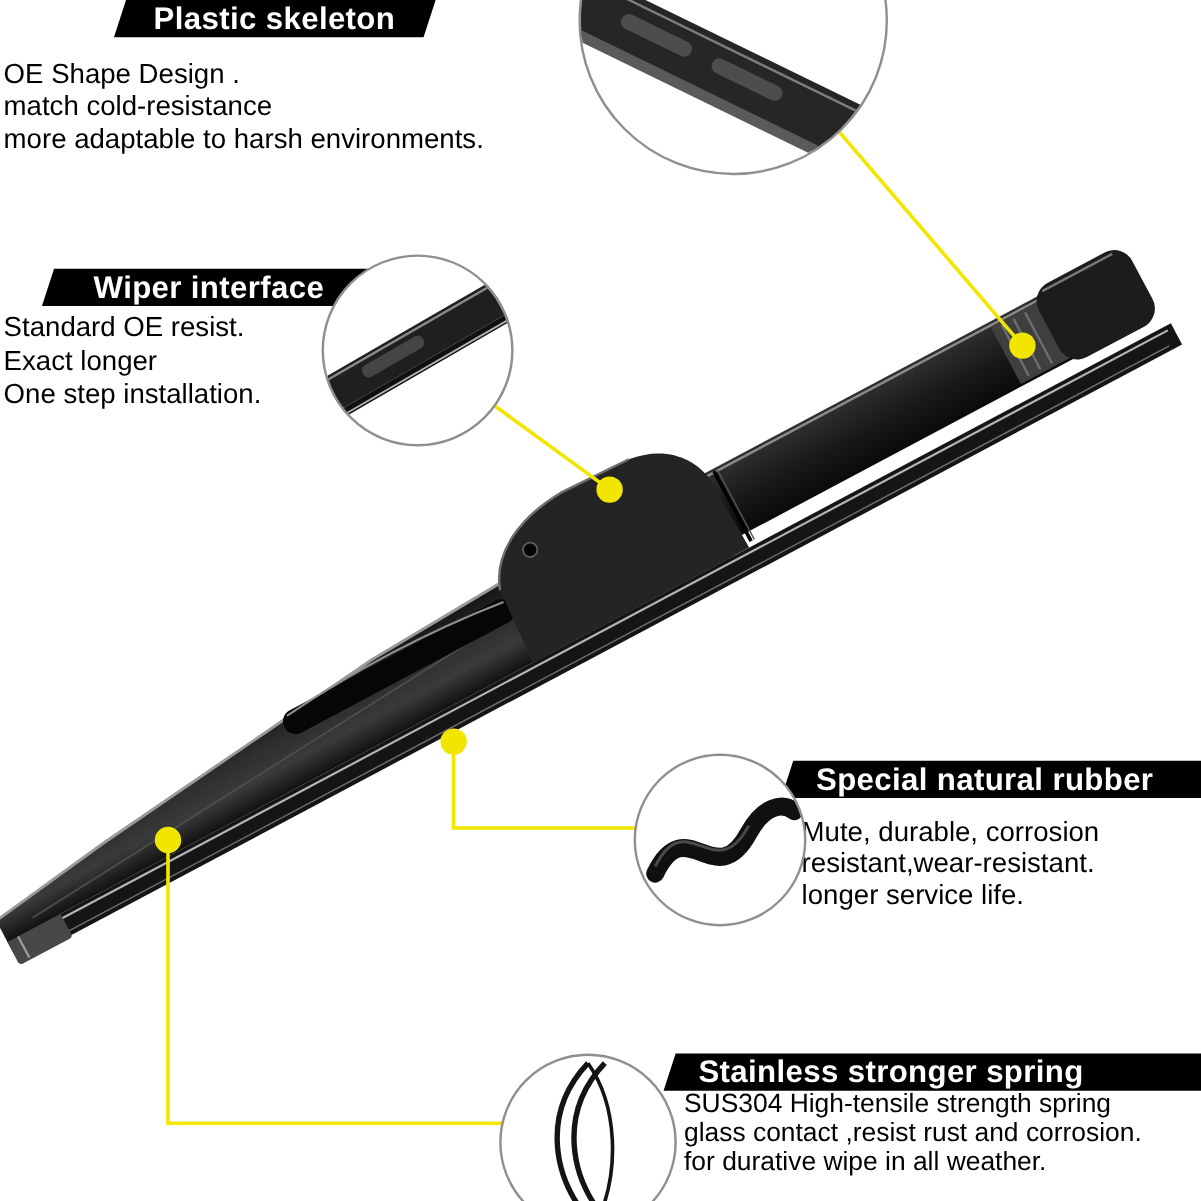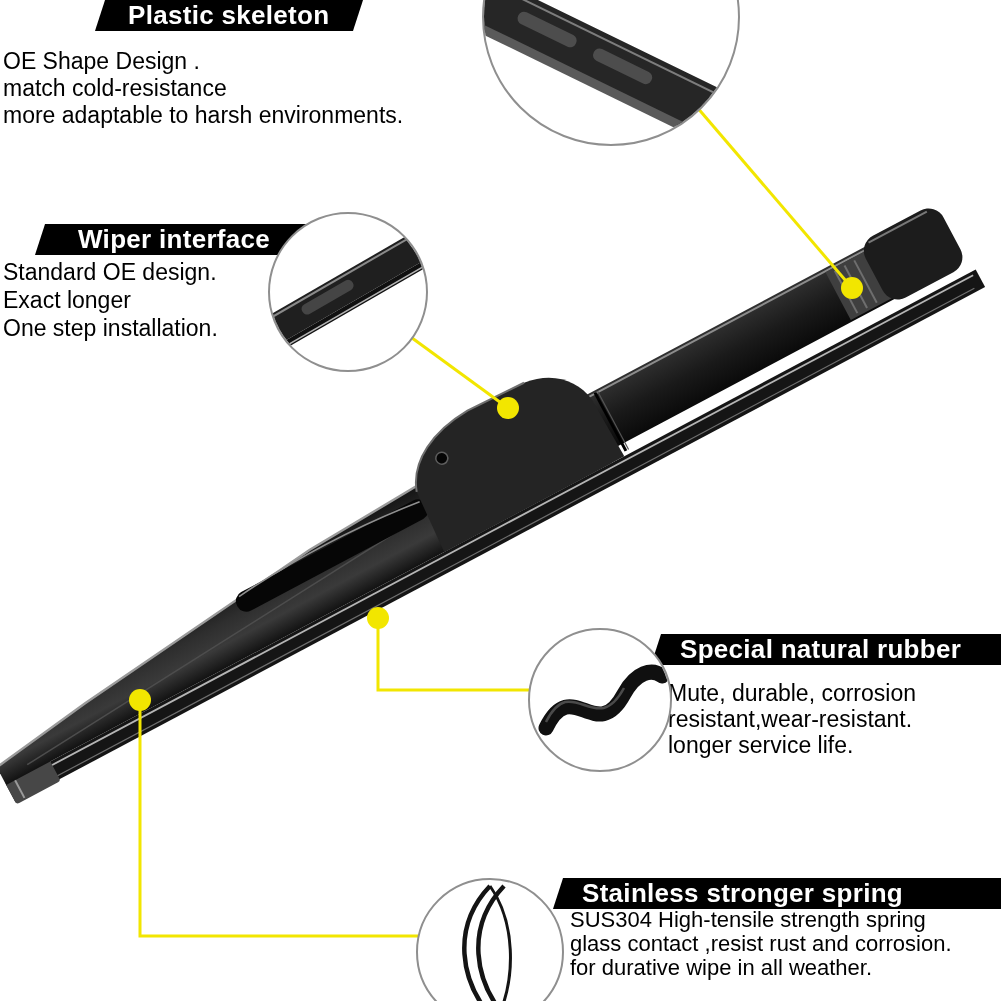--- a/index.html
+++ b/index.html
@@ -148,21 +148,21 @@
   <div class="textblock tb-lg" style="left:3px; top:33px;margin-top:15px;">
     <div>OE Shape Design .</div>
     <div>match cold-resistance</div>
     <div>more adaptable to harsh environments.</div>
   </div>
 
   <div class="banner" style="left:40px; top:224px; width:268px;">
     <span>Wiper interface</span>
   </div>
   <div class="textblock tb-lg" style="left:3px; top:258px; line-height:28px;">
-    <div>Standard OE design.</div>
+    <div>Standard OE resist.</div>
     <div>Exact longer</div>
     <div>One step installation.</div>
   </div>
 
   <div class="banner left-align" style="left:656px; top:634px; width:362px;">
     <span>Special natural rubber</span>
   </div>
   <div class="textblock tb-md" style="left:668px; top:668px;margin-top:12px;">
     <div>Mute, durable, corrosion</div>
     <div>resistant,wear-resistant.</div>

